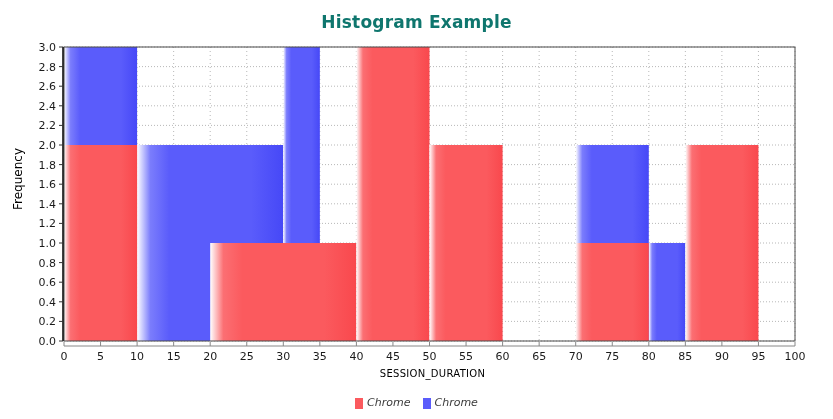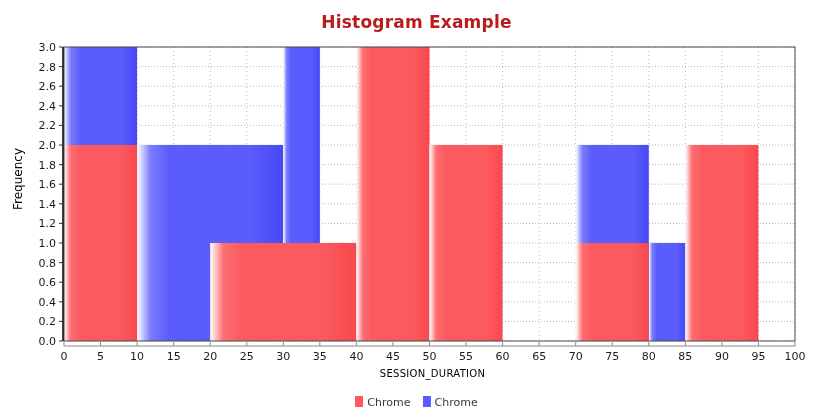--- a/index.html
+++ b/index.html
@@ -17,21 +17,21 @@
     left: 0; top: 0;
     width: 833px; height: 419px;
   }
   #chart-title {
     position: absolute;
     left: 0; top: 12px;
     width: 833px;
     text-align: center;
     font-size: 17px;
     font-weight: bold;
-    color: #b91c1c;
+    color: #0f766e;
     letter-spacing: 0.2px;
   }
   #ylabel {
     position: absolute;
     left: -52px;
     top: 172px;
     width: 140px;
     text-align: center;
     font-size: 12px;
     color: #000000;
@@ -58,22 +58,23 @@
     width: 833px;
     display: flex;
     justify-content: center;
     align-items: center;
     gap: 12px;
     font-size: 11px;
     color: #3a3a3a;
   }
   .legend-item {
     display: flex;
-    align-items: flex-start;
+    align-items: flex-end;
     gap: 4px;
+    font-style: italic;
   }
   .legend-swatch {
     width: 8px; height: 11px;
     display: inline-block;
   }
   .tick-text {
     font-family: "DejaVu Sans", "Liberation Sans", sans-serif;
     font-size: 11px;
     fill: #1a1a1a;
   }

